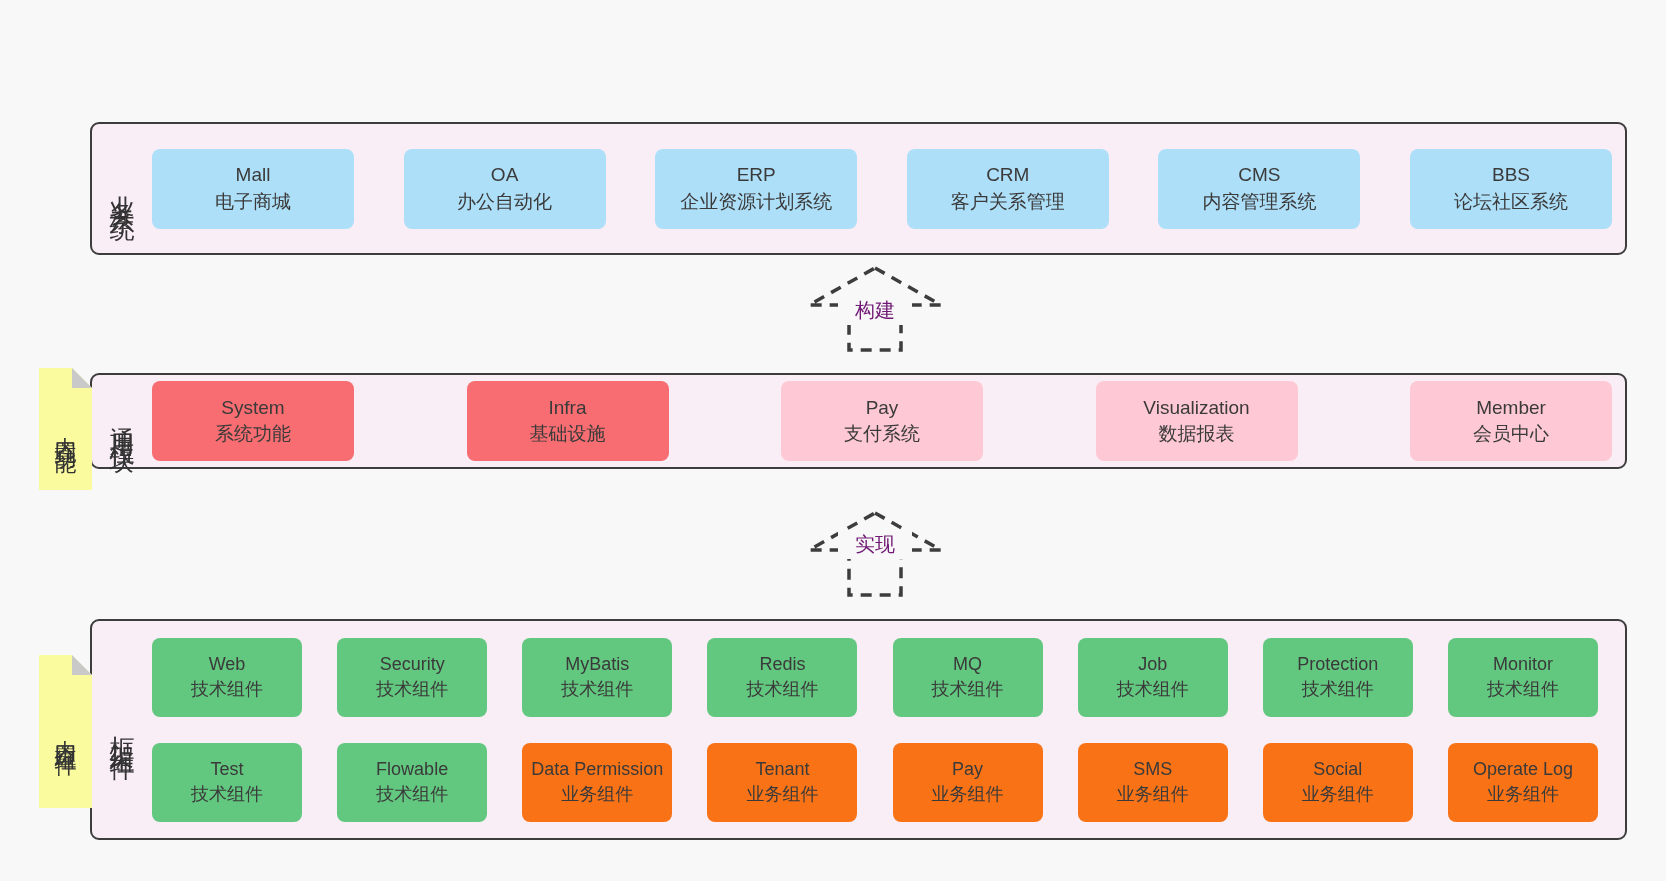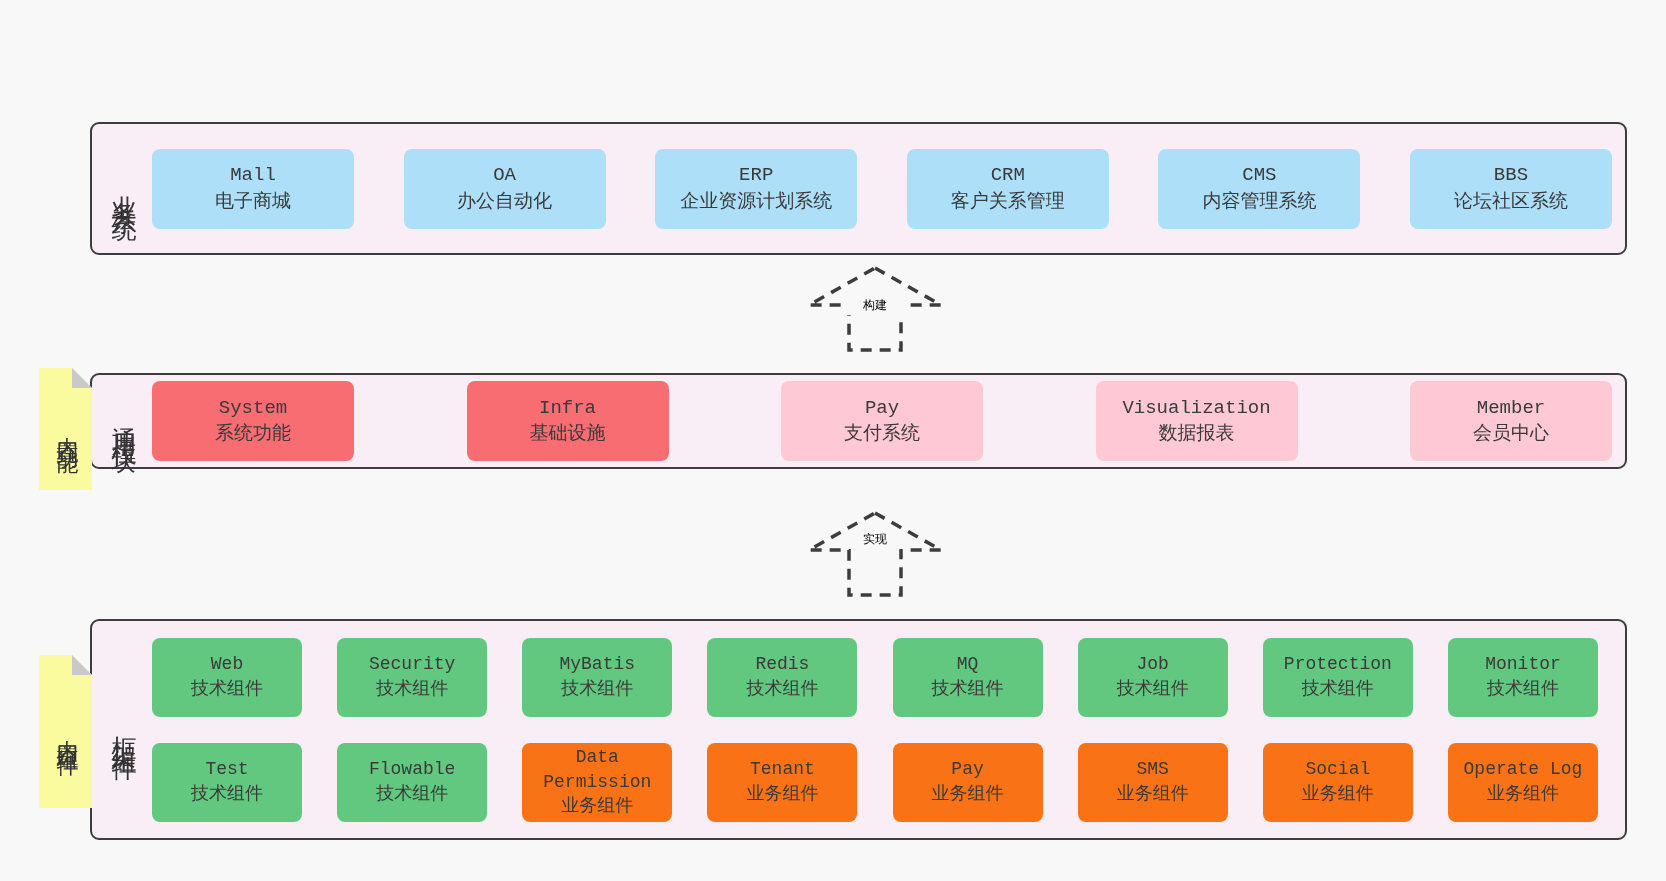--- a/index.html
+++ b/index.html
@@ -1,18 +1,18 @@
 <!DOCTYPE html>
 <html><head>
 <meta charset="utf-8">
 <style>
   html,body { margin:0; padding:0; background:#f8f8f8; }
   .canvas {
     position:relative; width:1666px; height:881px; overflow:hidden;
-    background:#f8f8f8; font-family:Liberation Mono, monospace; color:#3a3a3a;
+    background:#f8f8f8; font-family:Liberation Sans, sans-serif; color:#3a3a3a;
   }
   .section {
     position:absolute; left:90px; width:1537px; box-sizing:border-box;
     background:#f9edf6; border:2px solid #3d3d3d; border-radius:9px;
     display:flex; align-items:center;
   }
   #sec-business   { top:122px; height:133px; }
   #sec-modules    { top:373px; height:96px; }
   #sec-components { top:619px; height:221px; }
 
@@ -49,21 +49,21 @@
   }
   #sticky-modules    { top:368px; height:122px; }
   #sticky-components { top:655px; height:153px; }
   .fold { position:absolute; top:0; right:0; width:20px; height:20px; }
 
   .arrow { position:absolute; left:800px; }
   #arrow-build     { top:265px; }
   #arrow-implement { top:510px; }
   .arrow-label {
     position:absolute; left:875px; transform:translateX(-50%);
-    background:#f8f8f8; padding:1px 17px; font-size:12px; color:#000000; white-space:nowrap;
+    background:#f8f8f8; padding:1px 17px; font-size:20px; color:#701a75; white-space:nowrap;
   }
   #arrow-build-label     { top:296px; }
   #arrow-implement-label { top:530px; }
 </style>
 </head>
 <body>
 
 <div class="canvas">
 
   <div class="section" id="sec-business">

